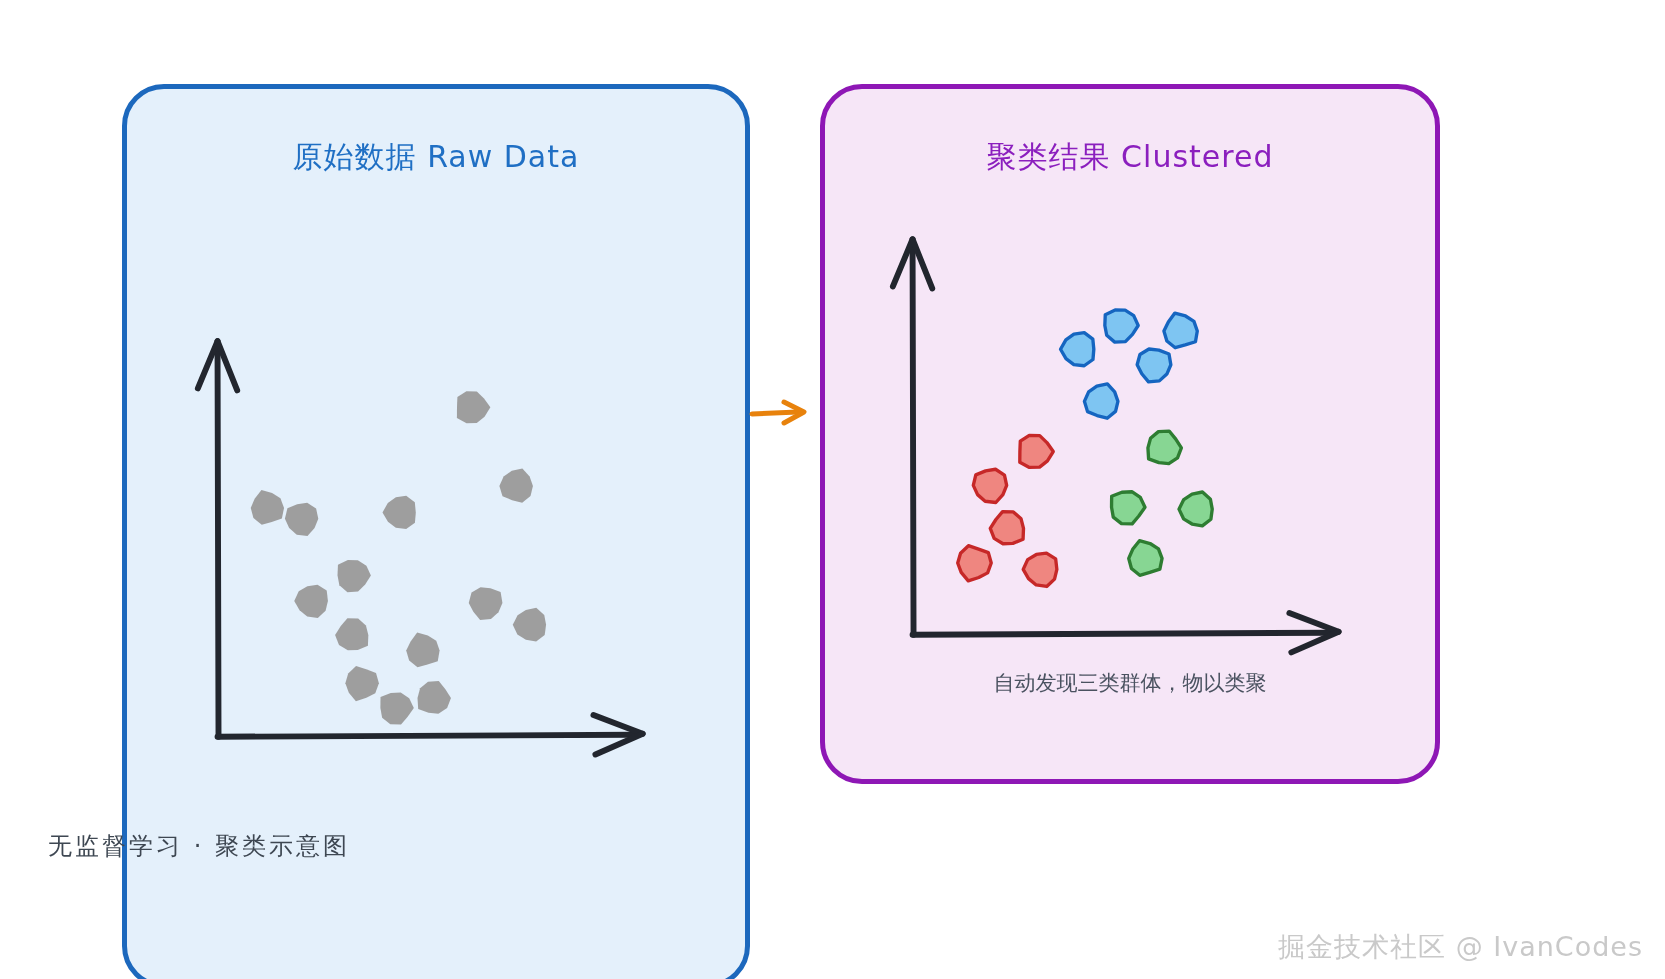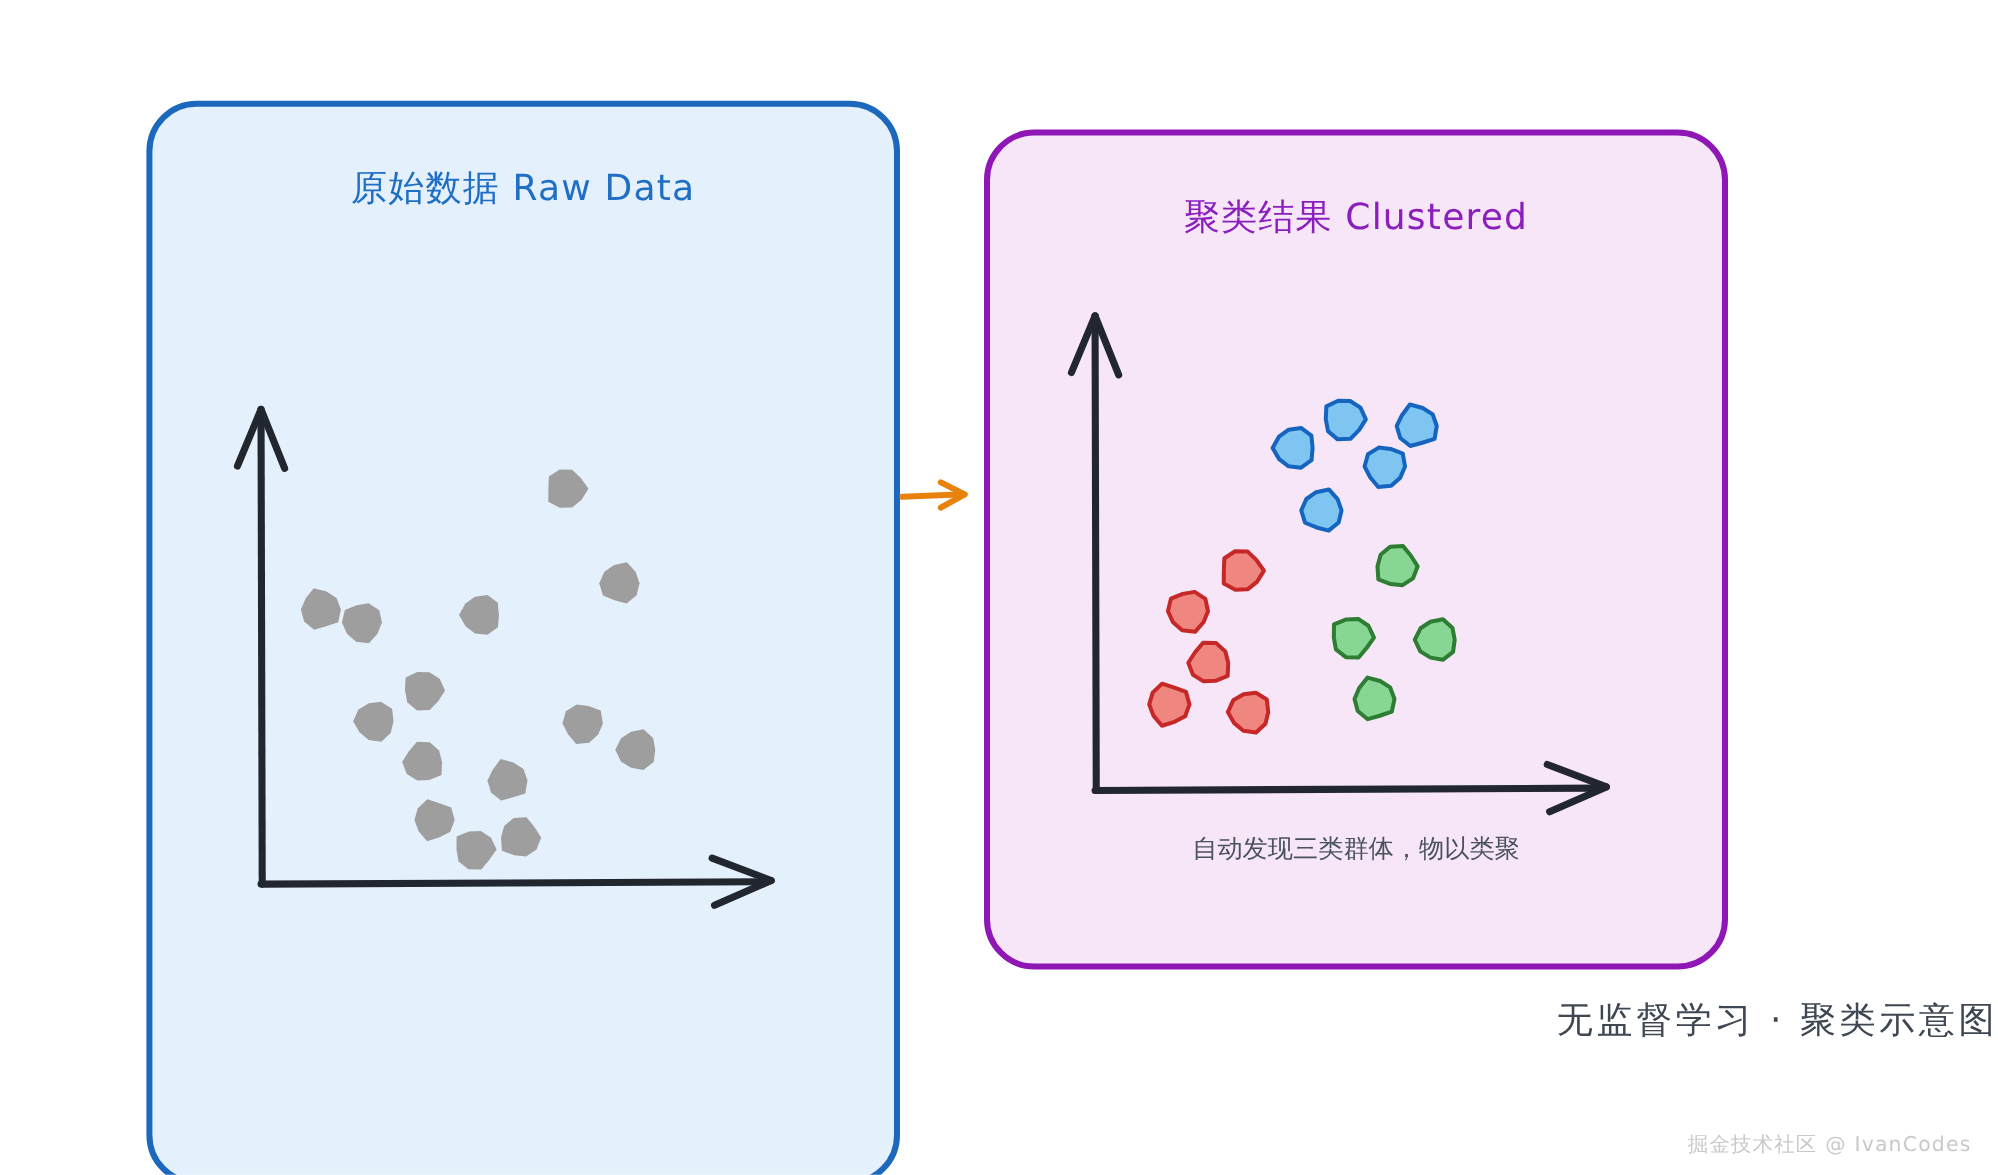--- a/index.html
+++ b/index.html
@@ -33,21 +33,20 @@
     background: #e4f0fb;
     border: 5px solid #1c68bd;
   }
   #panel-clustered {
     left: 820px;
     top: 84px;
     width: 620px;
     height: 700px;
     background: #f6e6f7;
     border: 5px solid #8e17b5;
-    margin-top: 24px;
   }
   .panel-title {
     position: absolute;
     left: 0;
     right: 0;
     top: 48px;
     text-align: center;
     font-size: 30px;
     letter-spacing: 1px;
     font-family: "DejaVu Sans", sans-serif;
@@ -85,32 +84,33 @@
     top: 396px;
     width: 66px;
     height: 34px;
   }
 
   #bottom-caption {
     position: absolute;
     left: 0;
     right: 0;
     top: 830px;
-    text-align: right;
-    font-size: 30px;
+    text-align: left;
+    font-size: 24px;
     color: #3e4752;
     letter-spacing: 3px;
     font-family: "DejaVu Sans", sans-serif;
+    padding-left: 48px;
   }
 
   #watermark {
     position: absolute;
     right: 22px;
     bottom: 14px;
-    font-size: 17px;
+    font-size: 27px;
     color: #c9c9c9;
     letter-spacing: 1px;
     font-family: "DejaVu Sans", sans-serif;
     white-space: nowrap;
   }
 </style>
 </head>
 <body>
 
 <div id="stage">

